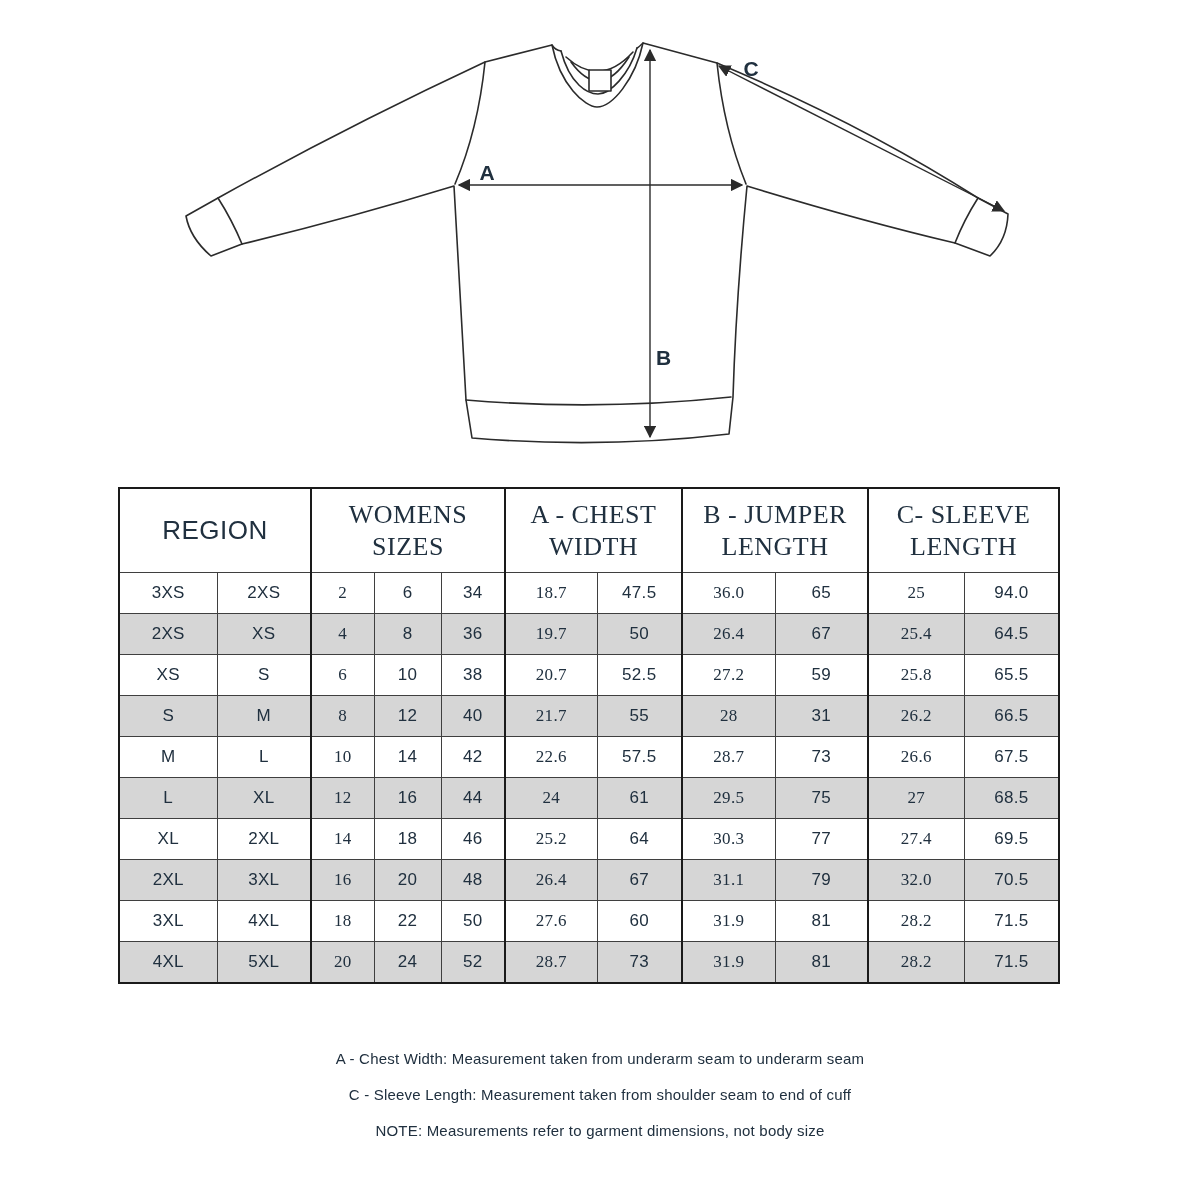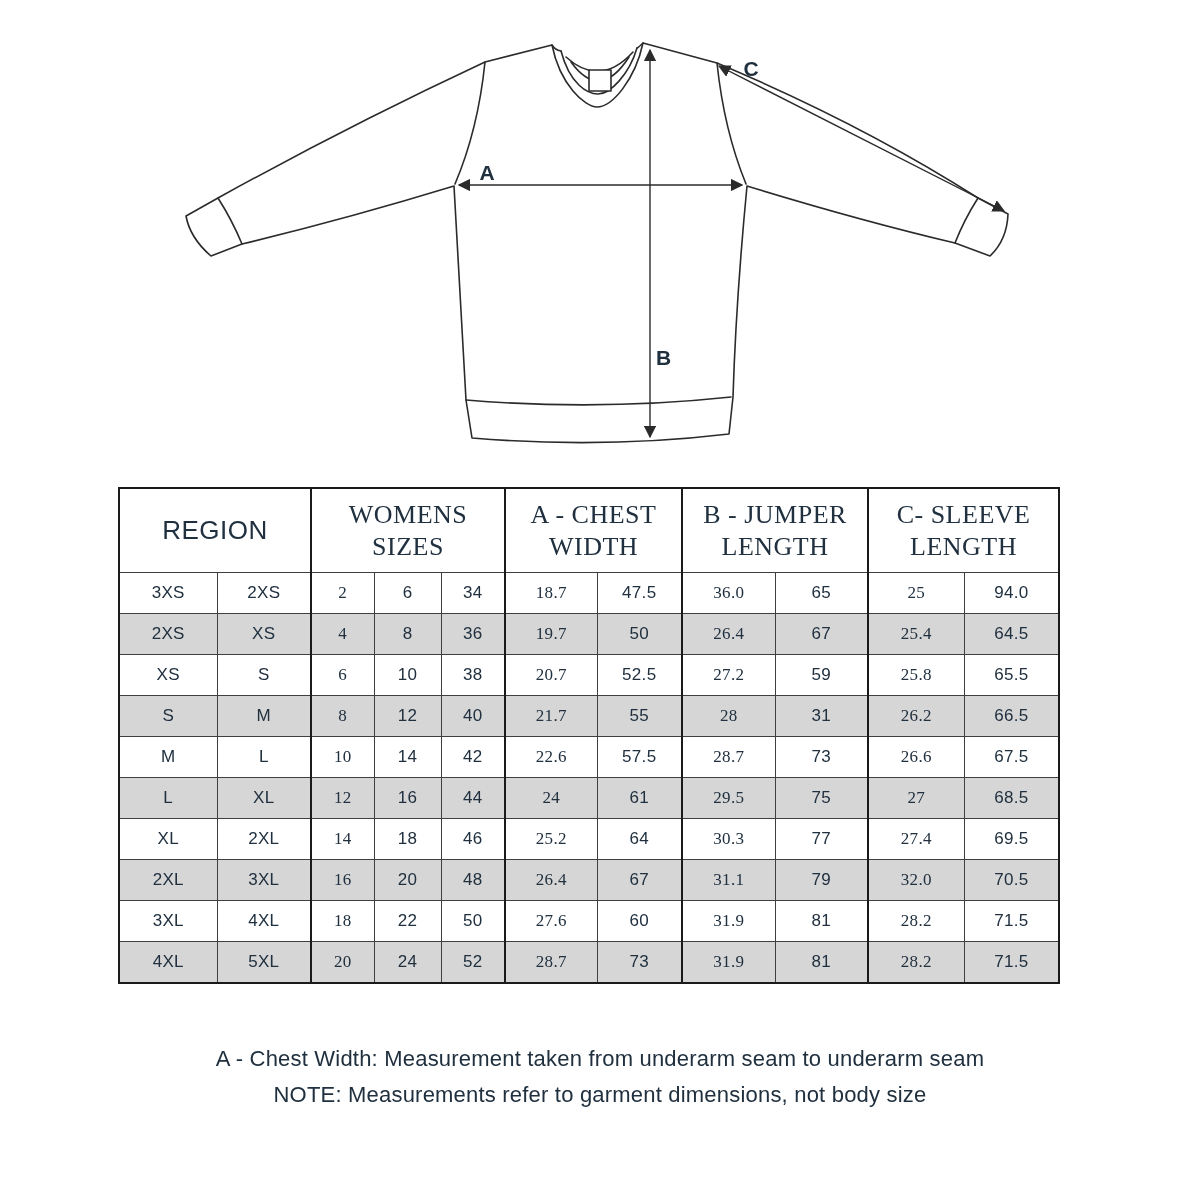--- a/index.html
+++ b/index.html
@@ -24,21 +24,21 @@
   table.size{position:absolute;left:118px;top:487px;width:940px;border-collapse:collapse;table-layout:fixed;border:2px solid var(--border);}
   table.size th,table.size td{border:1px solid var(--inner);text-align:center;vertical-align:middle;padding:0;color:var(--text);}
   th.ghead{height:83px;background:#ffffff;font-size:26px;font-weight:normal;letter-spacing:.5px;white-space:pre-line;line-height:1.22;}
   th.sub{height:47px;background:var(--row-alt);font-size:15.5px;font-weight:normal;letter-spacing:.3px;white-space:pre-line;line-height:1.15;}
   tbody td{height:40px;font-size:17px;letter-spacing:.3px;background:#ffffff;}
   tbody tr:nth-child(even) td{background:var(--row-alt);}
   .gs{border-left:2px solid var(--border) !important;font-family:Liberation Serif, serif;}
 
   
   .notes{position:absolute;left:0;top:1041px;width:1200px;text-align:center;}
-  .note{font-size:22px;line-height:36px;color:var(--text);letter-spacing:.2px;}
+  .note{font-size:15px;line-height:36px;color:var(--text);letter-spacing:.2px;}
 </style>
 </head>
 <body>
 
 <div class="page">
 
   <svg class="drawing" width="1200" height="480" viewBox="0 0 1200 480">
     <defs>
       <marker id="arr" viewBox="0 0 10 10" refX="9" refY="5" markerWidth="9" markerHeight="9" orient="auto-start-reverse">
         <path d="M0,0 L10,5 L0,10 z" fill="#2b2b2b"></path>
@@ -248,16 +248,17 @@
           <td class="gs">31.9</td>
           <td>81</td>
           <td class="gs">28.2</td>
           <td>71.5</td>
         </tr>
       </tbody>
   </table>
 
   <div class="notes" id="notes">
       <div class="note">A - Chest Width: Measurement taken from underarm seam to underarm seam</div>
+      <div class="note">C - Sleeve Length: Measurement taken from shoulder seam to end of cuff</div>
       <div class="note">NOTE: Measurements refer to garment dimensions, not body size</div>
     </div>
 
 </div>
 
 </body></html>

